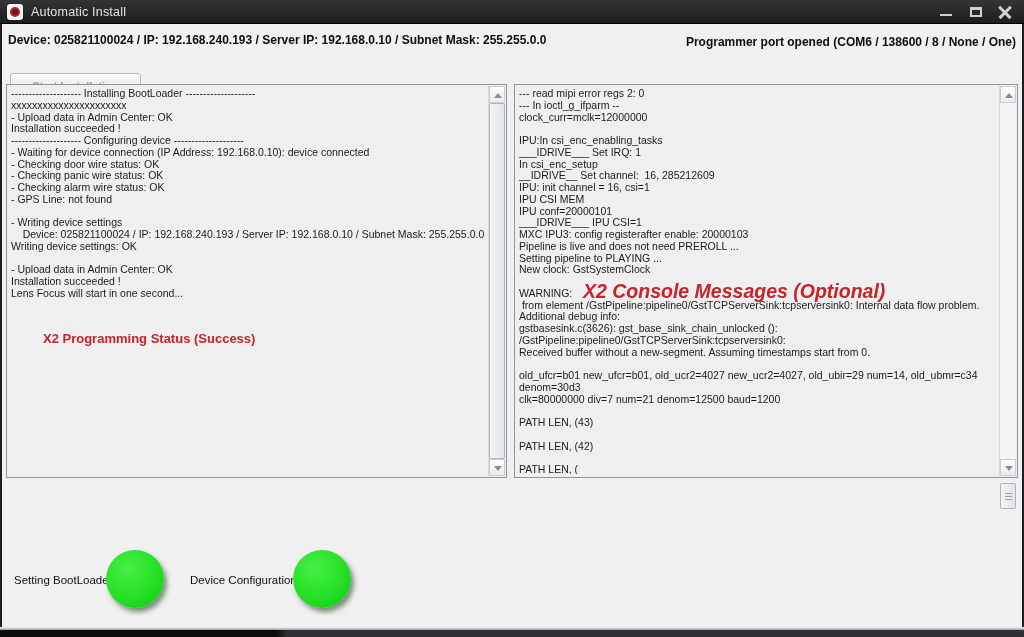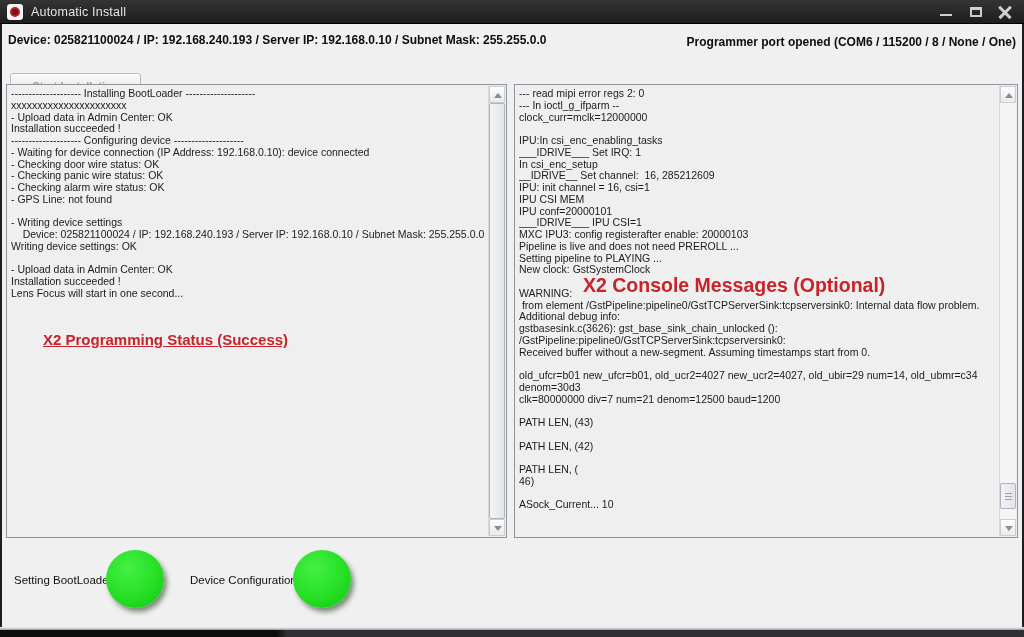--- a/index.html
+++ b/index.html
@@ -30,30 +30,30 @@
   .hdr-left { position:absolute; left:8px; top:33px; font-size:12px; font-weight:bold; color:#0d0d0d; }
   .hdr-right { position:absolute; right:8px; top:33px; text-align:right; font-size:12px; font-weight:bold; color:#0d0d0d; line-height:18px; }
 
   .start-btn { position:absolute; left:10px; top:53px; width:131px; height:27px;
     background:linear-gradient(#fbfbfb,#ededed 45%,#e2e2e2);
     border:1px solid #bcbcbc; border-radius:3px;
     font-size:11px; font-weight:bold; color:#9d9d9d; text-align:center; line-height:21px;
     box-shadow:1px 1px 0 rgba(255,255,255,.8) inset;margin-top:20px; }
 
   
-  .panel { position:absolute; top:84px; height:454px; background:#efefef;
+  .panel { position:absolute; top:84px; height:394px; background:#efefef;
     border:1px solid #8f959d; }
   .panel-left { left:6px; width:501px; }
   .panel-right { left:514px; width:504px; }
   .console { position:absolute; left:4px; top:3px; right:20px; bottom:3px;
     font-size:10.5px; line-height:11.75px; color:#1b1b1b; white-space:pre-wrap; overflow:hidden; }
 
   .annotation { position:absolute; font-weight:bold; color:#c8222a; white-space:nowrap; }
-  .ann-left { left:36px; top:246px; font-size:15px;text-decoration:underline; }
-  .ann-right { left:68px; top:189px; font-size:19.5px; }
+  .ann-left { left:36px; top:246px; font-size:13px; }
+  .ann-right { left:68px; top:195px; font-size:19.5px;font-style:italic; }
 
   
   .vscroll { position:absolute; top:1px; bottom:1px; right:1px; width:17px; background:#f4f4f4; border-left:1px solid #d8d8d8; }
   .sb-btn { position:absolute; left:0; width:16px; height:17px; background:linear-gradient(#fdfdfd,#ebebeb); border:1px solid #c9ccd2; }
   .sb-up { top:0; } .sb-down { bottom:0; }
   .tri-up { position:absolute; left:4px; top:6px; width:0; height:0;
     border-left:4px solid transparent; border-right:4px solid transparent; border-bottom:5px solid #868d96; }
   .tri-down { position:absolute; left:4px; top:6px; width:0; height:0;
     border-left:4px solid transparent; border-right:4px solid transparent; border-top:5px solid #868d96; }
   .sb-thumb { position:absolute; left:0; width:16px; background:linear-gradient(90deg,#f2f3f5,#e2e5e9); border:1px solid #aeb3bc; border-radius:2px; }
@@ -90,21 +90,21 @@
     <div class="title-text">Automatic Install</div>
     <div class="win-controls">
       <div class="wc wc-min"></div>
       <div class="wc wc-max"></div>
       <div class="wc wc-close"></div>
     </div>
   </div>
 
   <div class="hdr-left">Device: 025821100024 / IP: 192.168.240.193 / Server IP: 192.168.0.10 / Subnet Mask: 255.255.0.0</div>
   <div class="hdr-right">
-    <div>Programmer port opened (COM6 / 115200 / 8 / None / One)</div>
+    <div>Programmer port opened (COM6 / 138600 / 8 / None / One)</div>
   </div>
 
   <button class="start-btn" disabled="">Start Installation</button>
 
   <div class="panel panel-left">
     <div class="console">-------------------- Installing BootLoader --------------------
 xxxxxxxxxxxxxxxxxxxxxx
 - Upload data in Admin Center: OK
 Installation succeeded !
 -------------------- Configuring device --------------------

